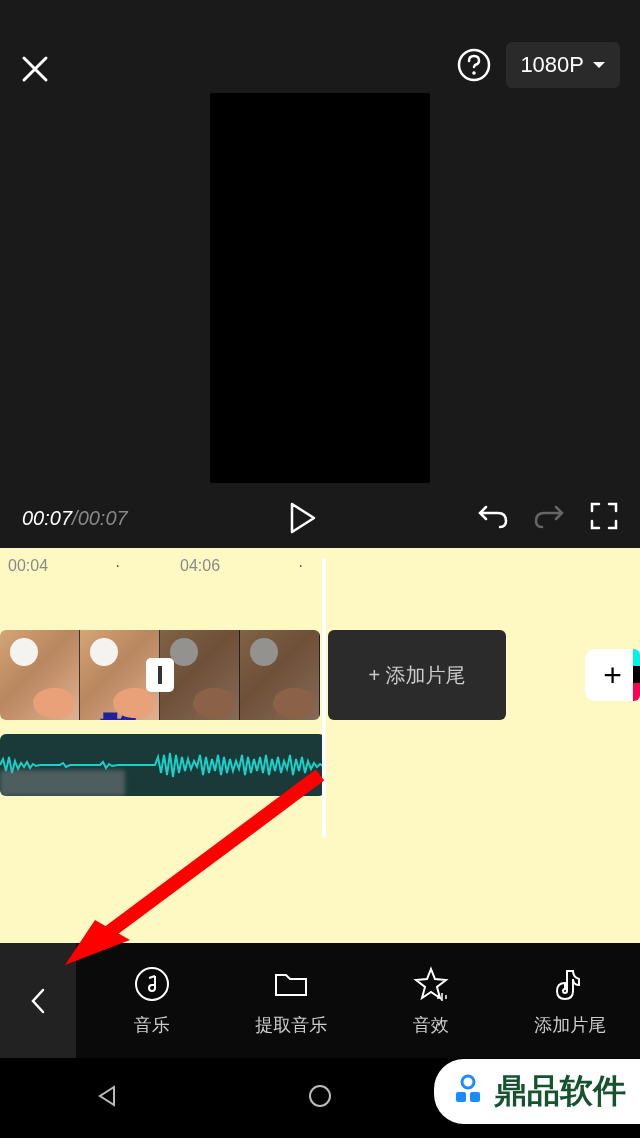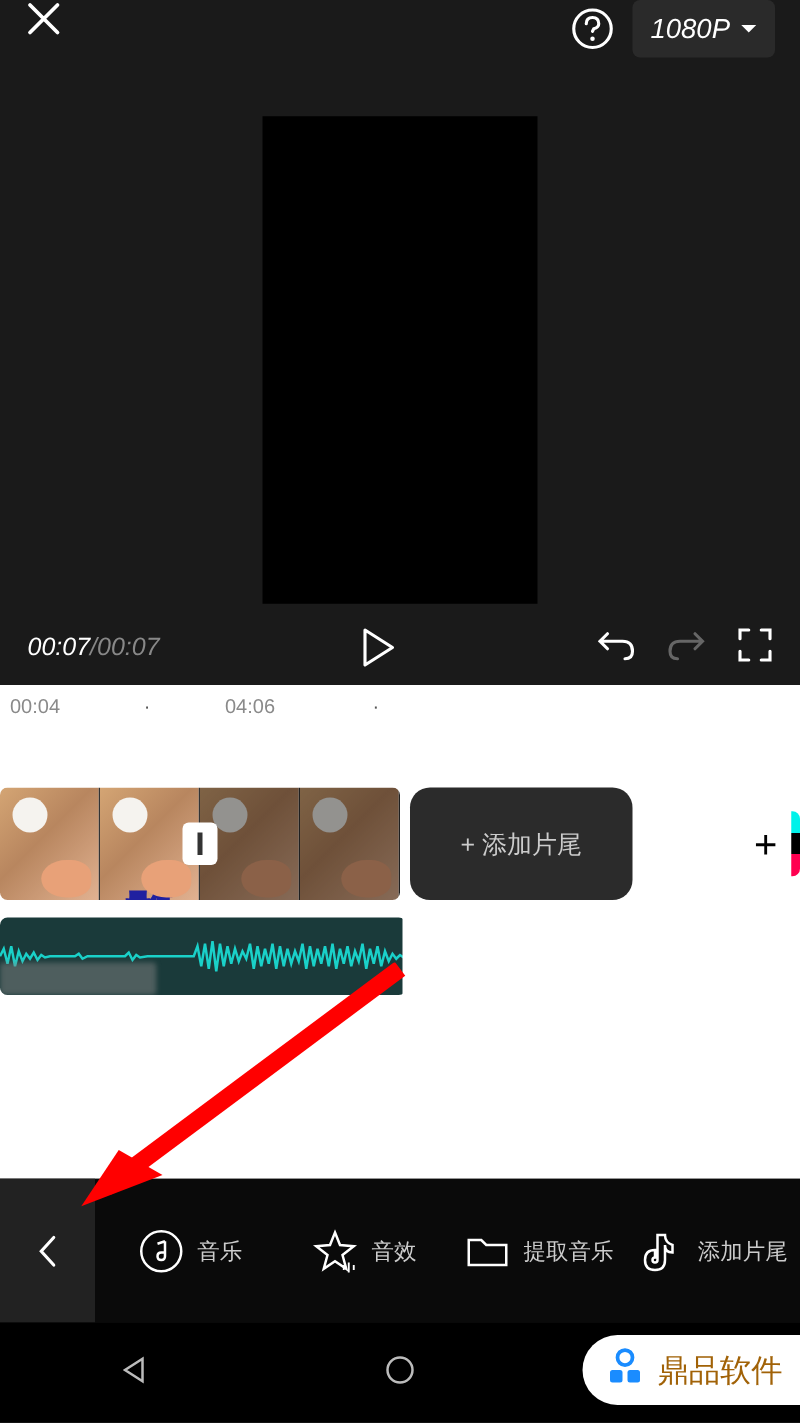--- a/index.html
+++ b/index.html
@@ -7,23 +7,22 @@
   width: 640px;
   height: 1138px;
   background: #1a1a1a;
   position: relative;
   font-family: -apple-system, sans-serif;
   overflow: hidden;
 }
 .header {
   height: 88px;
   display: flex;
-  align-items: flex-start;
+  align-items: flex-end;
   padding: 0 20px;
-  font-style: italic;
 }
 .header-close { flex: 0 0 auto; }
 .header-spacer { flex: 1; }
 .header-right { display: flex; align-items: center; gap: 14px; }
 .help-btn { display: flex; align-items: center; justify-content: center; }
 .resolution-btn {
   background: #2a2a2a;
   border-radius: 6px;
   padding: 10px 14px;
   display: flex;
@@ -61,21 +60,21 @@
 .timecode {
   color: #888;
   font-size: 20px;
   font-style: italic;
 }
 .timecode .current { color: #fff; }
 .playback-center { flex: 1; display: flex; justify-content: center; }
 .play-btn { display: flex; }
 .playback-right { display: flex; gap: 26px; align-items: center; }
 .timeline-area {
-  background: #ffffff;
+  background: #fef9c3;
   height: 395px;
   position: relative;
 }
 .ruler {
   height: 36px;
   display: flex;
   align-items: center;
   color: #8a8a8a;
   font-size: 16px;
   position: relative;
@@ -141,21 +140,21 @@
   border-radius: 5px;
   display: flex;
   align-items: center;
   justify-content: center;
   z-index: 5;
 }
 .add-ending {
   width: 178px;
   height: 90px;
   background: #2b2b2b;
-  border-radius: 16px;
+  border-radius: 6px;
   display: flex;
   align-items: center;
   justify-content: center;
   color: #ccc;
   font-size: 20px;
   margin-left: 8px;
 }
 .add-clip-btn {
   position: absolute;
   right: 0;
@@ -235,21 +234,21 @@
   height: 115px;
   background: #222;
   display: flex;
   align-items: center;
   justify-content: center;
   margin-right: 6px;
 }
 .tool-item {
   flex: 1;
   display: flex;
-  flex-direction: row;
+  flex-direction: column;
   align-items: center;
   justify-content: center;
   gap: 10px;
   color: #ddd;
   height: 100%;
 }
 .tool-label { font-size: 18px; color: #ccc; }
 .nav-bar {
   position: absolute;
   bottom: 0;
@@ -265,21 +264,21 @@
   position: absolute;
   bottom: 14px;
   right: 0;
   background: #fff;
   border-radius: 30px 0 0 30px;
   padding: 10px 14px 10px 16px;
   display: flex;
   align-items: center;
   gap: 8px;
 }
-.watermark-text { font-size: 25px; color: #a16207; font-weight: 400; }
+.watermark-text { font-size: 33px; color: #14532d; font-weight: 700; }
 </style>
 </head>
 <body>
 
 <div class="header">
   <div class="header-close">
     <svg width="30" height="30" viewBox="0 0 30 30">
       <path d="M4 4 L26 26 M26 4 L4 26" stroke="#fff" stroke-width="3" stroke-linecap="round"></path>
     </svg>
   </div>
@@ -393,30 +392,30 @@
   </div>
   <div class="tool-item">
     <svg width="38" height="38" viewBox="0 0 38 38">
       <circle cx="19" cy="19" r="16" stroke="#fff" stroke-width="2" fill="none"></circle>
       <path d="M22 11 L22 23 Q22 26 19 26 Q16 26 16 23 Q16 20 19 20 L22 20 M22 11 L16 13" stroke="#fff" stroke-width="2" fill="none"></path>
     </svg>
     <span class="tool-label">音乐</span>
   </div>
   <div class="tool-item">
     <svg width="38" height="38" viewBox="0 0 38 38">
+      <path d="M4 10 L4 30 L34 30 L34 14 L18 14 L14 10 Z" stroke="#fff" stroke-width="2" fill="none"></path>
+    </svg>
+    <span class="tool-label">提取音乐</span>
+  </div>
+  <div class="tool-item">
+    <svg width="38" height="38" viewBox="0 0 38 38">
       <path d="M19 4 L23 14 L34 15 L25 22 L28 33 L19 27 L10 33 L13 22 L4 15 L15 14 Z" stroke="#fff" stroke-width="2" fill="none"></path>
       <path d="M26 30 L26 34 M30 28 L30 36 M34 30 L34 34" stroke="#fff" stroke-width="1.5"></path>
     </svg>
     <span class="tool-label">音效</span>
-  </div>
-  <div class="tool-item">
-    <svg width="38" height="38" viewBox="0 0 38 38">
-      <path d="M4 10 L4 30 L34 30 L34 14 L18 14 L14 10 Z" stroke="#fff" stroke-width="2" fill="none"></path>
-    </svg>
-    <span class="tool-label">提取音乐</span>
   </div>
   <div class="tool-item">
     <svg width="38" height="38" viewBox="0 0 38 38">
       <path d="M22 6 Q22 12 28 14 L28 20 Q22 20 22 14 L22 26 Q22 34 14 34 Q6 34 6 26 Q6 18 14 18 L14 24 Q12 24 12 26 Q12 28 14 28 Q16 28 16 26 L16 6 Z" stroke="#fff" stroke-width="2" fill="none"></path>
     </svg>
     <span class="tool-label">添加片尾</span>
   </div>
 </div>
 
 <div class="nav-bar">

